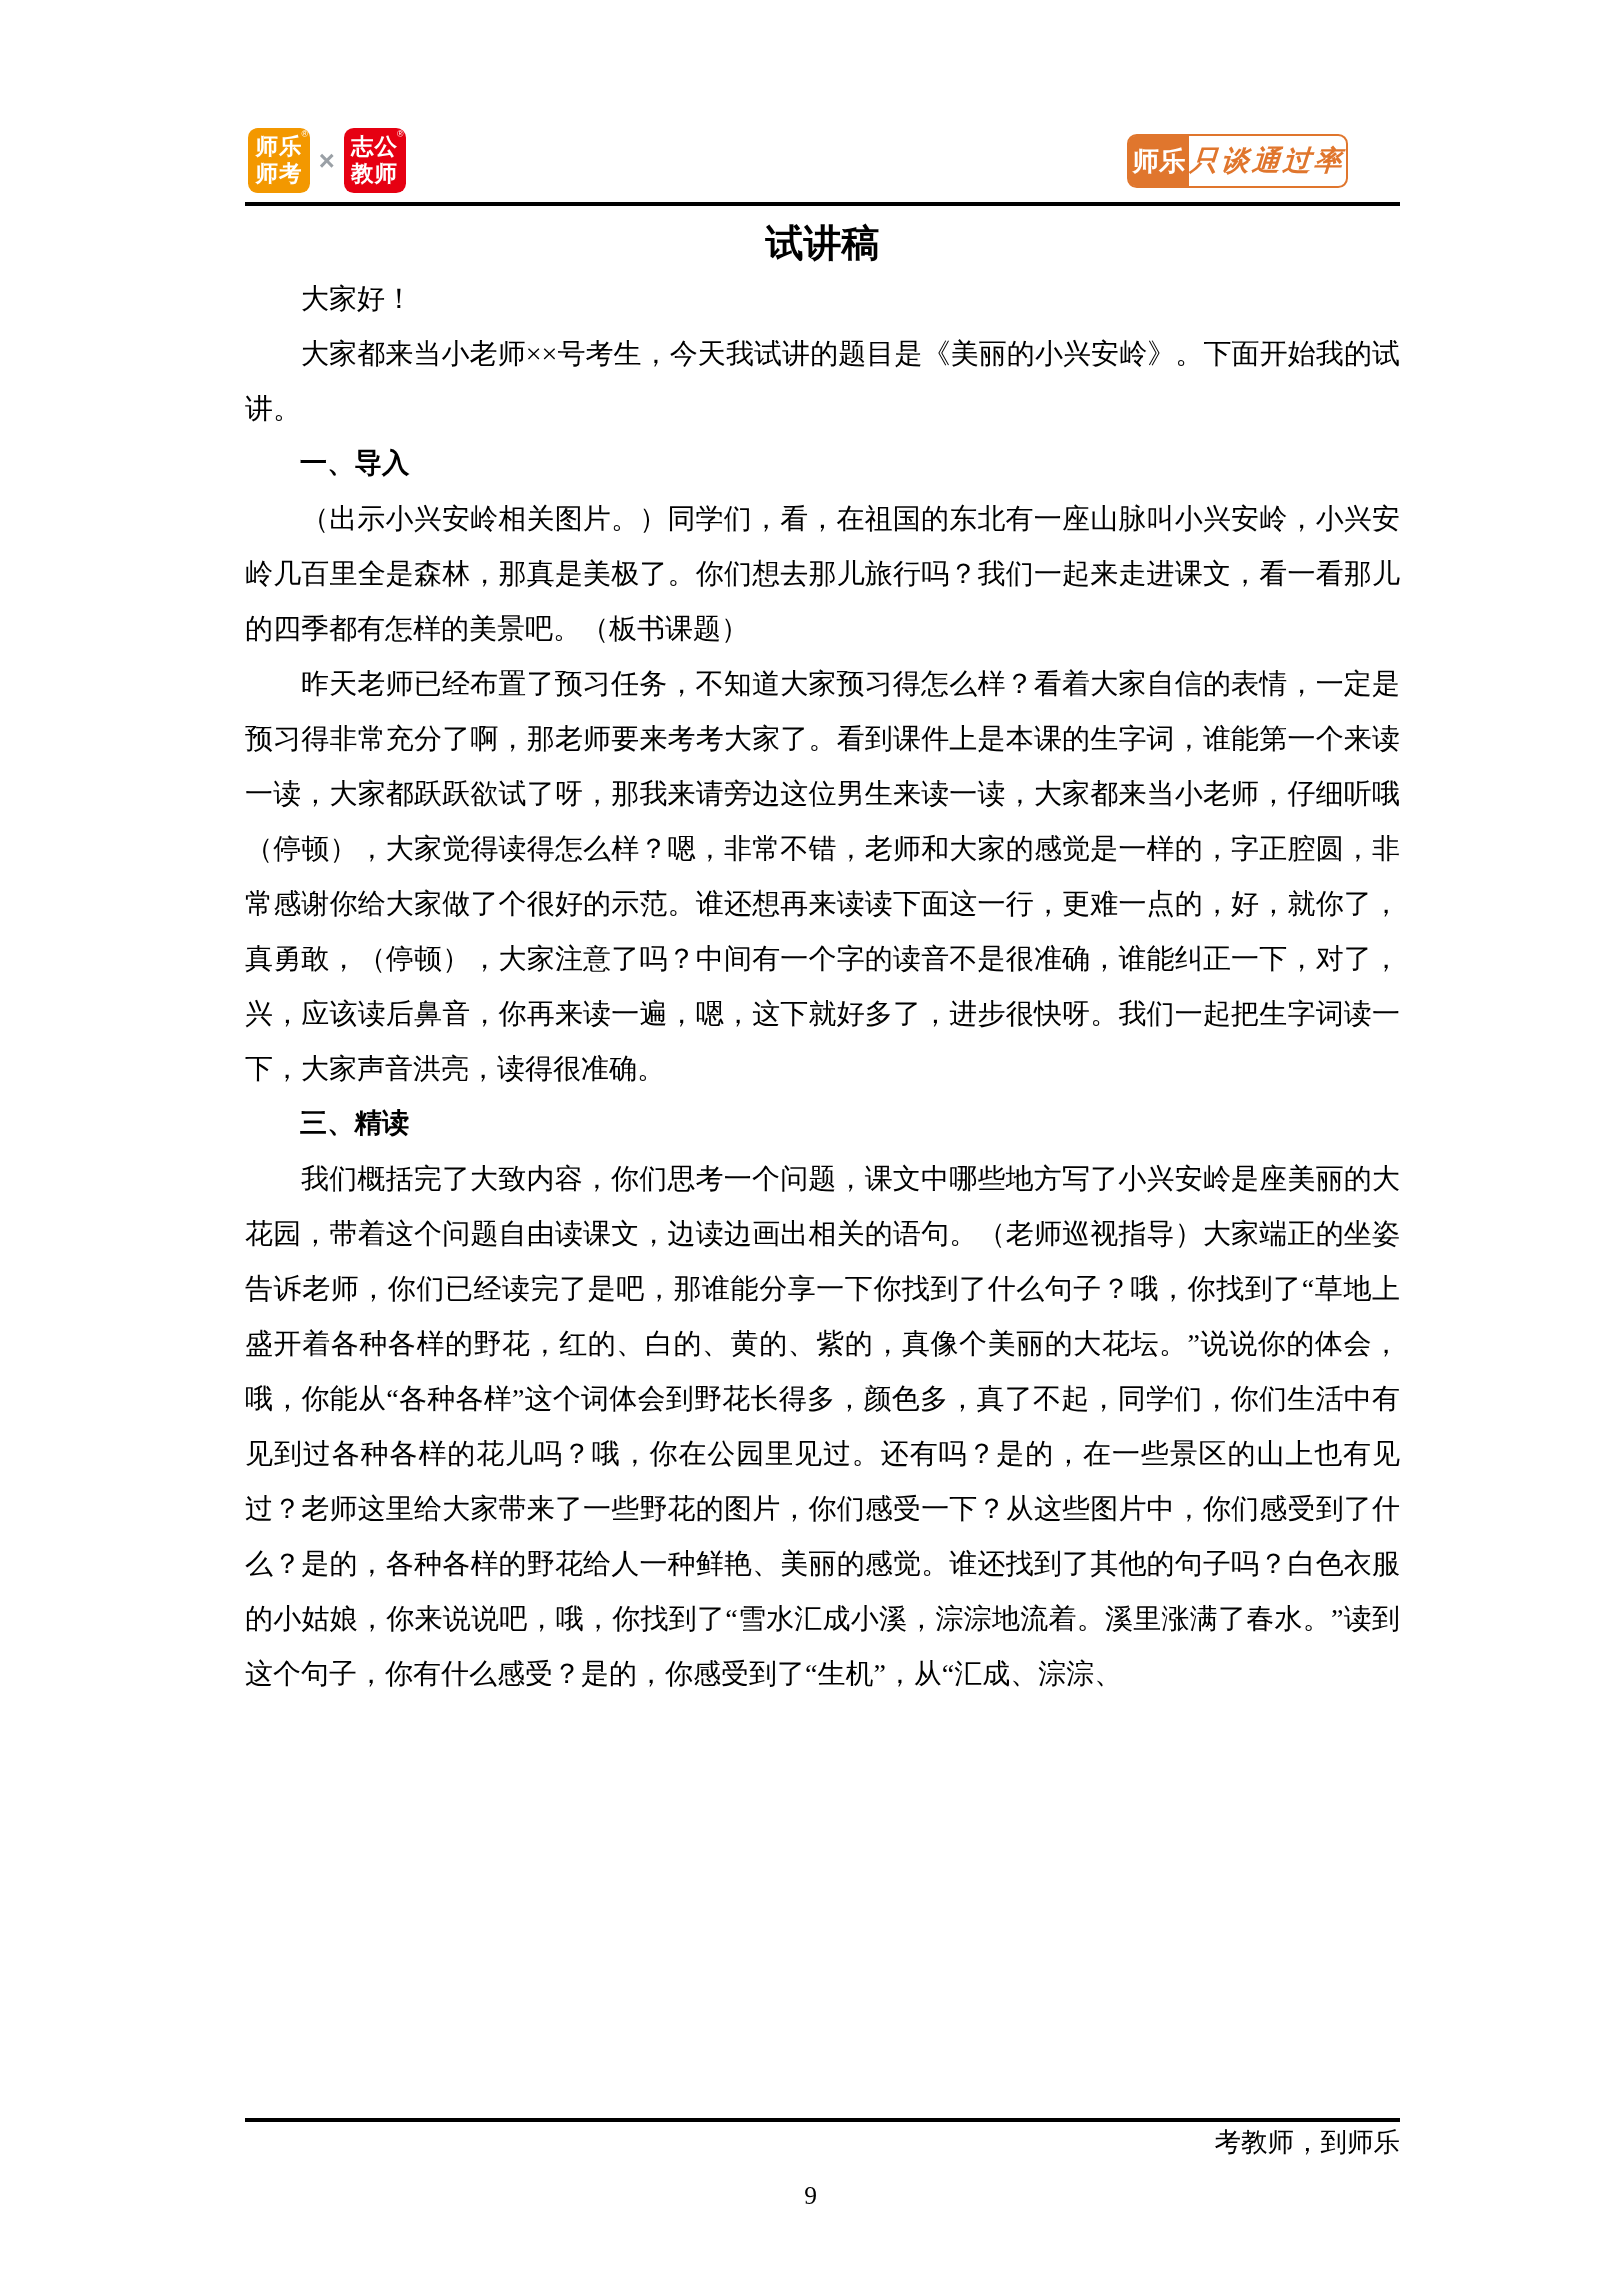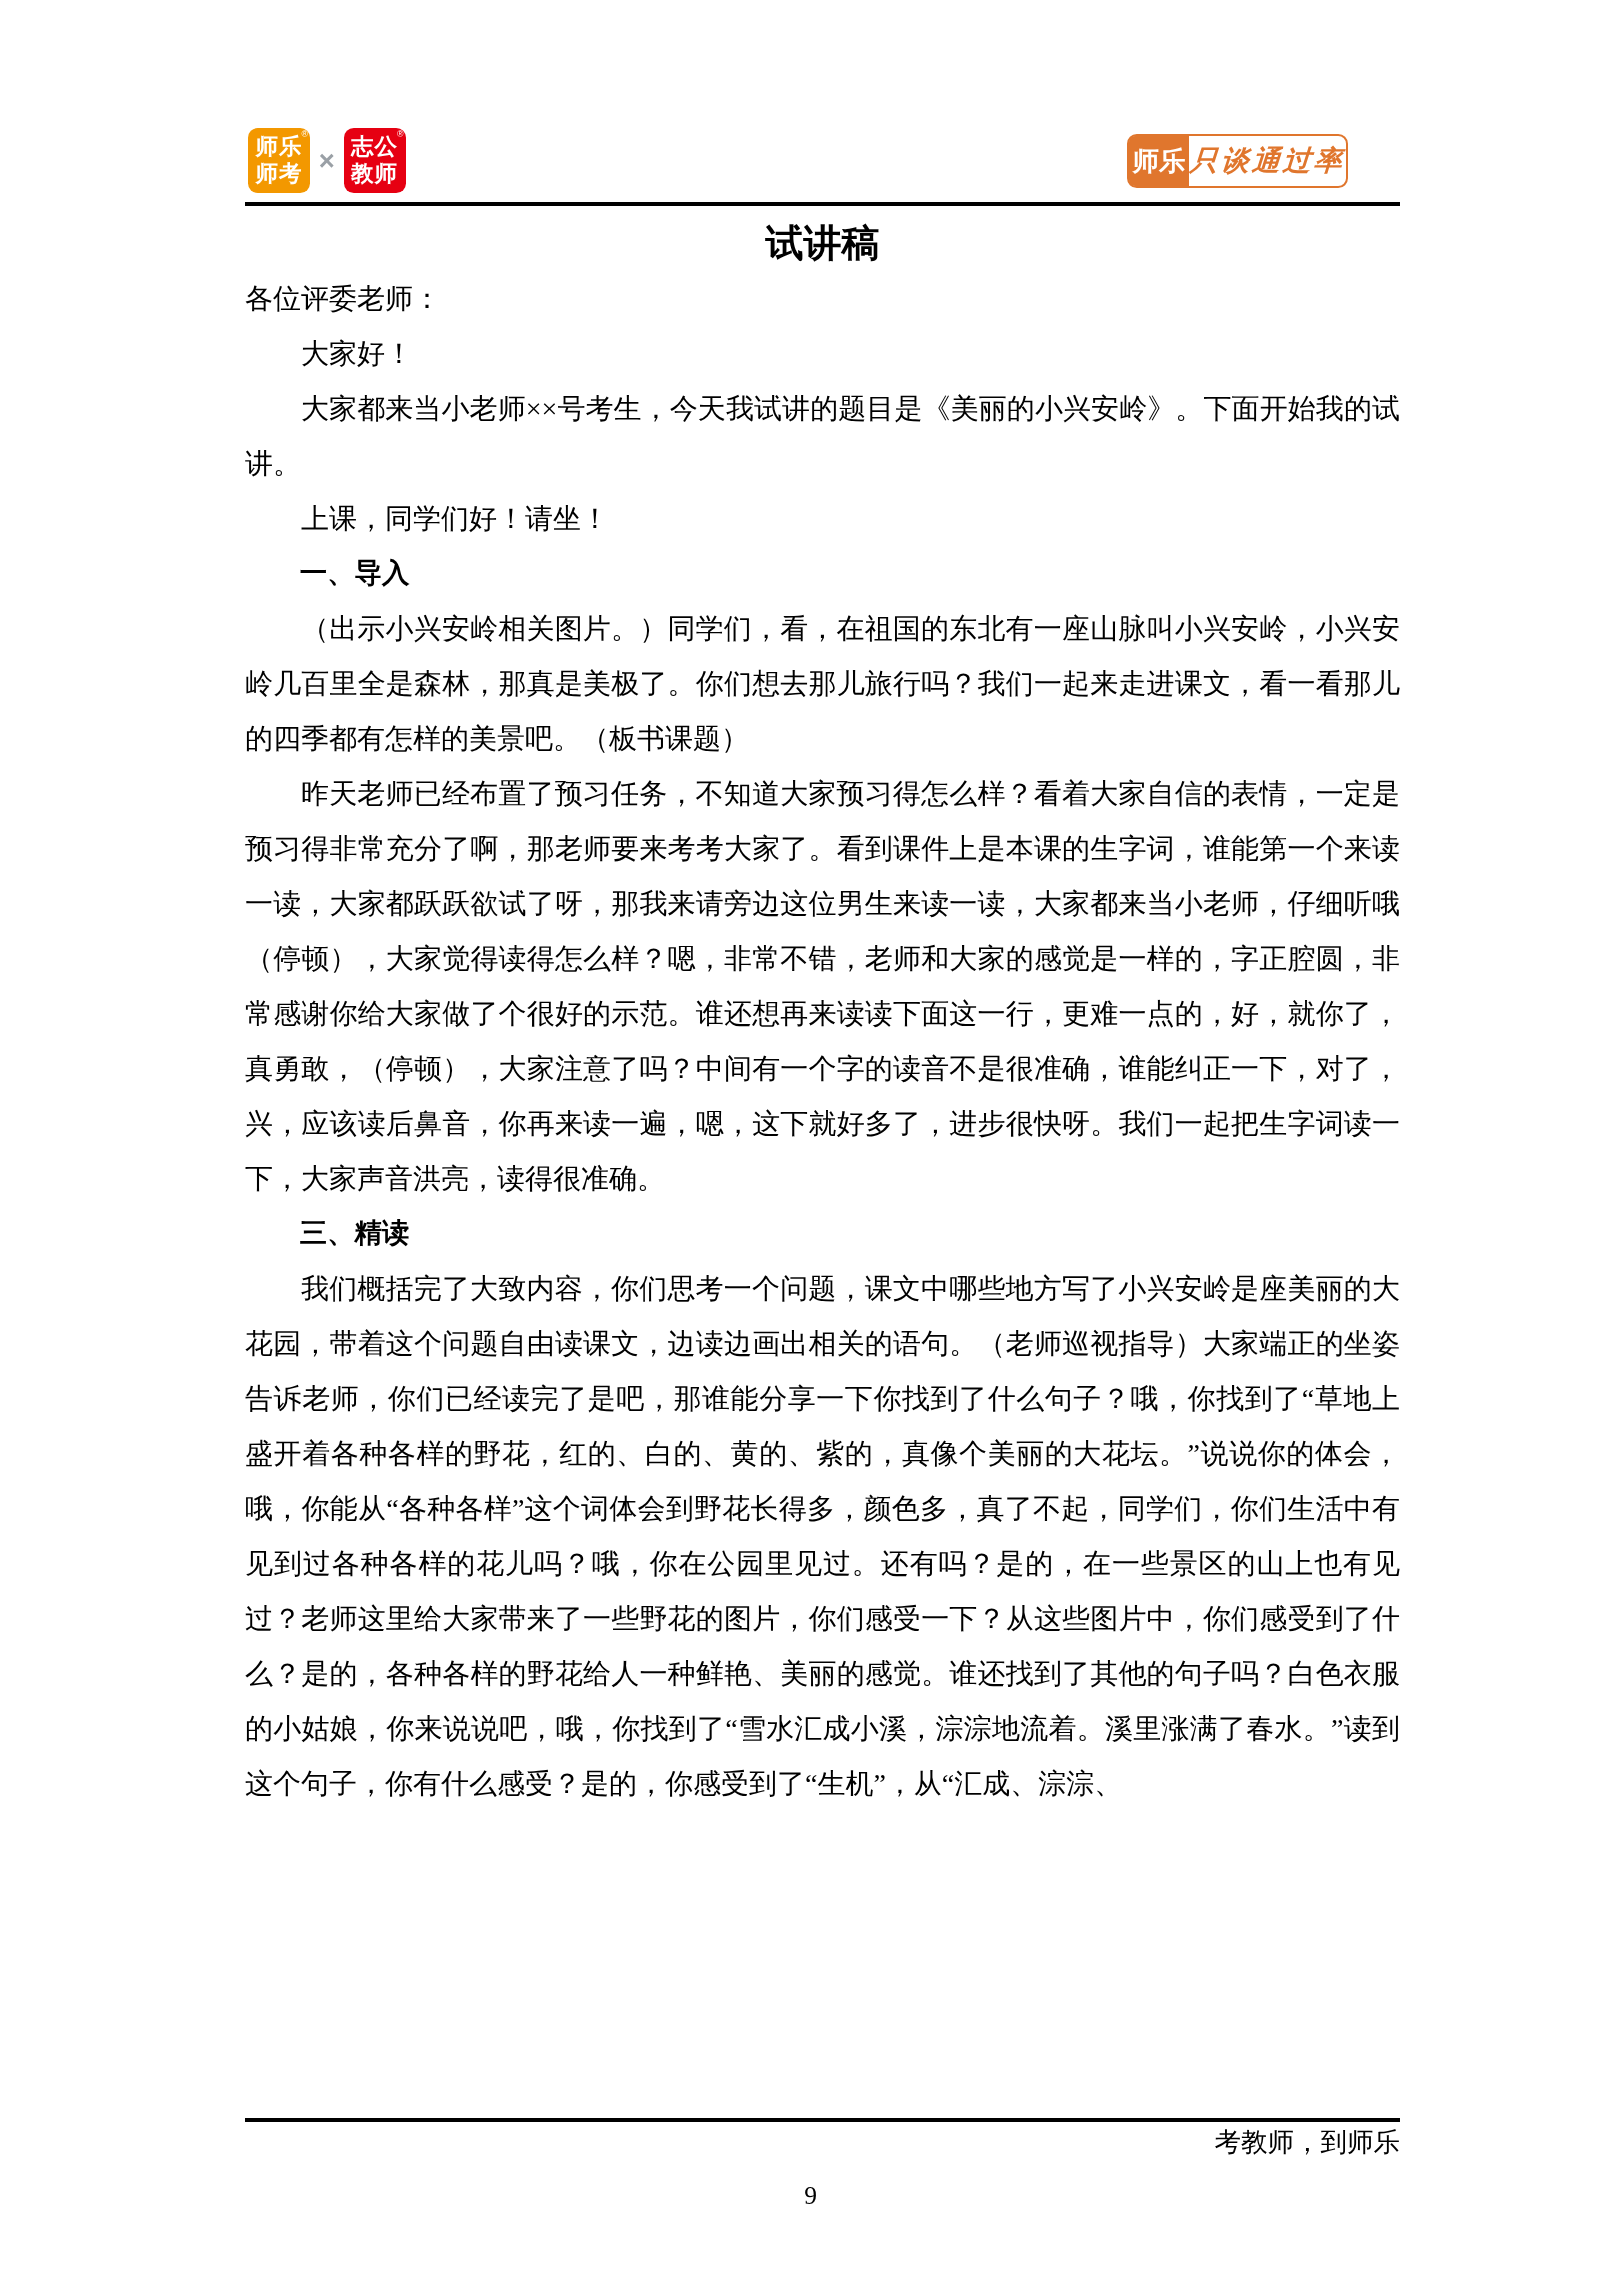--- a/index.html
+++ b/index.html
@@ -117,24 +117,22 @@
 
   <div class="brand-right">
     <div class="tag">师乐</div>
     <div class="slogan">只谈通过率</div>
   </div>
 
   <div class="rule rule-top"></div>
 
   <div class="content">
     <h1 class="doc-title">试讲稿</h1>
-    <p class="para noindent">各位评委老师：</p>
     <p class="para">大家好！</p>
     <p class="para">大家都来当小老师××号考生，今天我试讲的题目是《美丽的小兴安岭》。下面开始我的试讲。</p>
-    <p class="para">上课，同学们好！请坐！</p>
     <p class="para head">一、导入</p>
     <p class="para">（出示小兴安岭相关图片。）同学们，看，在祖国的东北有一座山脉叫小兴安岭，小兴安岭几百里全是森林，那真是美极了。你们想去那儿旅行吗？我们一起来走进课文，看一看那儿的四季都有怎样的美景吧。（板书课题）</p>
     <p class="para">昨天老师已经布置了预习任务，不知道大家预习得怎么样？看着大家自信的表情，一定是预习得非常充分了啊，那老师要来考考大家了。看到课件上是本课的生字词，谁能第一个来读一读，大家都跃跃欲试了呀，那我来请旁边这位男生来读一读，大家都来当小老师，仔细听哦（停顿），大家觉得读得怎么样？嗯，非常不错，老师和大家的感觉是一样的，字正腔圆，非常感谢你给大家做了个很好的示范。谁还想再来读读下面这一行，更难一点的，好，就你了，真勇敢，（停顿），大家注意了吗？中间有一个字的读音不是很准确，谁能纠正一下，对了，兴，应该读后鼻音，你再来读一遍，嗯，这下就好多了，进步很快呀。我们一起把生字词读一下，大家声音洪亮，读得很准确。</p>
     <p class="para head">三、精读</p>
     <p class="para">我们概括完了大致内容，你们思考一个问题，课文中哪些地方写了小兴安岭是座美丽的大花园，带着这个问题自由读课文，边读边画出相关的语句。（老师巡视指导）大家端正的坐姿告诉老师，你们已经读完了是吧，那谁能分享一下你找到了什么句子？哦，你找到了“草地上盛开着各种各样的野花，红的、白的、黄的、紫的，真像个美丽的大花坛。”说说你的体会，哦，你能从“各种各样”这个词体会到野花长得多，颜色多，真了不起，同学们，你们生活中有见到过各种各样的花儿吗？哦，你在公园里见过。还有吗？是的，在一些景区的山上也有见过？老师这里给大家带来了一些野花的图片，你们感受一下？从这些图片中，你们感受到了什么？是的，各种各样的野花给人一种鲜艳、美丽的感觉。谁还找到了其他的句子吗？白色衣服的小姑娘，你来说说吧，哦，你找到了“雪水汇成小溪，淙淙地流着。溪里涨满了春水。”读到这个句子，你有什么感受？是的，你感受到了“生机”，从“汇成、淙淙、</p>
   </div>
 
   <div class="rule rule-bottom"></div>
   <div class="footer-slogan">考教师，到师乐</div>
   <div class="page-num">9</div>

